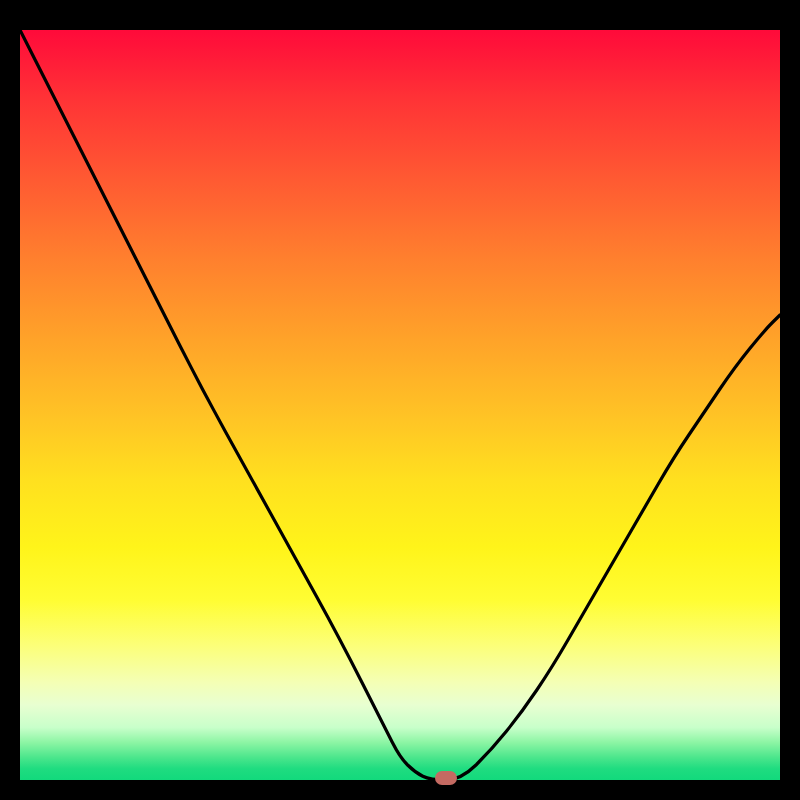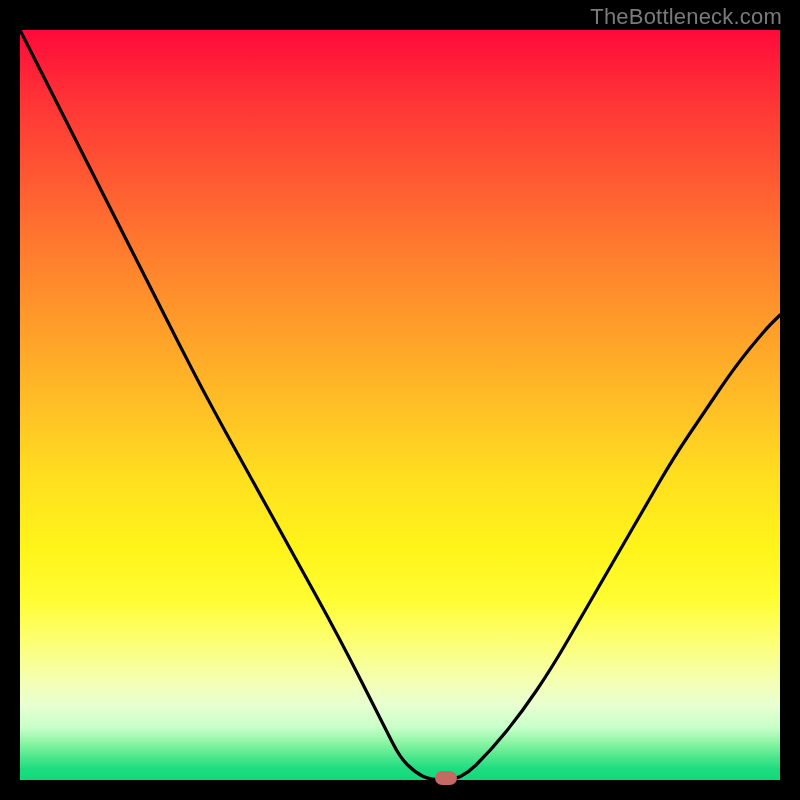--- a/index.html
+++ b/index.html
@@ -74,14 +74,13 @@
 <div class="frame">
 
   <div class="plot"></div>
 
   <svg class="curve" viewBox="0 0 760 750" preserveAspectRatio="none">
     <path d="M 0.00 0.00 Q 45.60 90.00 68.40 135.00 Q 91.20 180.00 114.00 225.00 Q 136.80 270.00 159.60 315.00 Q 182.40 360.00 205.20 401.25 Q 228.00 442.50 250.80 483.75 Q 273.60 525.00 296.40 566.25 Q 319.20 607.50 342.00 652.50 Q 364.80 697.50 372.40 712.50 Q 380.00 727.50 387.60 735.00 Q 395.20 742.50 402.80 746.25 Q 410.40 750.00 425.60 750.00 Q 440.80 750.00 456.00 735.00 Q 471.20 720.00 486.40 701.25 Q 501.60 682.50 516.80 660.00 Q 532.00 637.50 547.20 611.25 Q 562.40 585.00 577.60 558.75 Q 592.80 532.50 608.00 506.25 Q 623.20 480.00 638.40 453.75 Q 653.60 427.50 668.80 405.00 Q 684.00 382.50 699.20 360.00 Q 714.40 337.50 729.60 318.75 Q 744.80 300.00 752.40 292.50 L 760.00 285.00" fill="none" stroke="#000" stroke-width="3.2" stroke-linecap="round" stroke-linejoin="round"></path>
   </svg>
 
   <div class="marker" style="left: 434.6px; top: 771px;"></div>
 
-  <div class="watermark">TheBottleneck.com</div>
 </div>
 
 </body></html>

